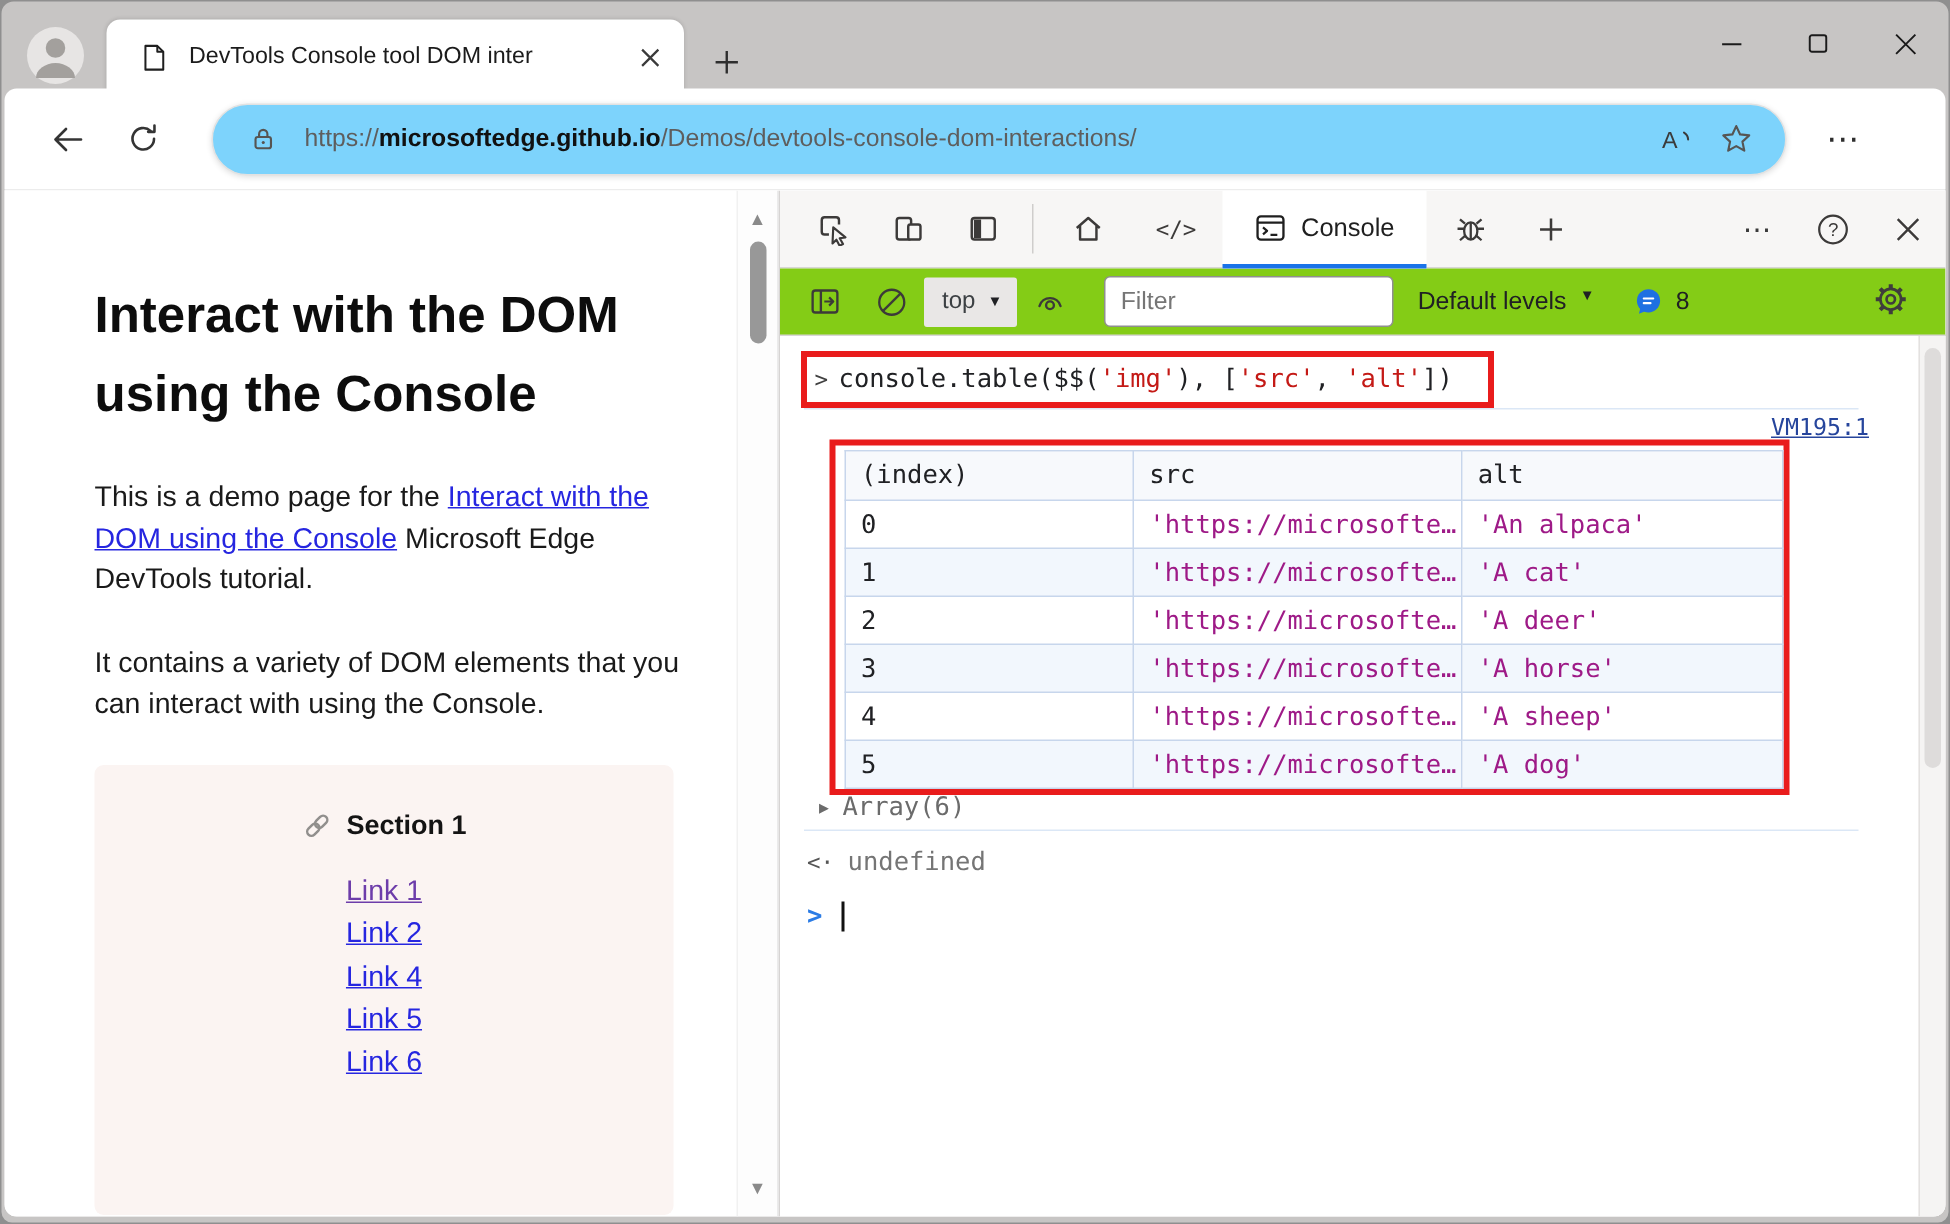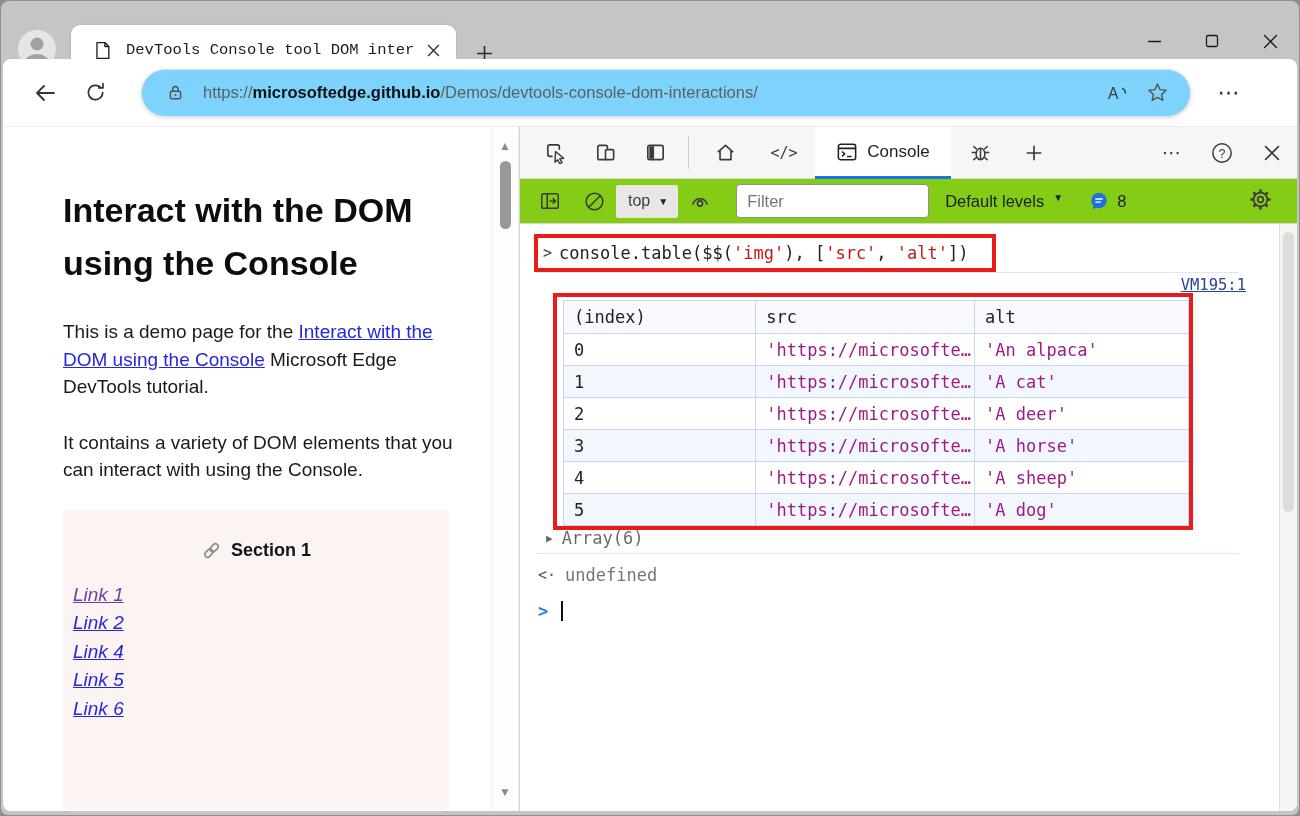--- a/index.html
+++ b/index.html
@@ -11,21 +11,21 @@
     --visited-purple:#6d3daa;
     --badge-blue:#1e70e2;
     --source-link:#26459c;
   }
   *{margin:0;padding:0;box-sizing:border-box;}
   html,body{width:1300px;height:816px;}
   body{font-family:"Liberation Sans",sans-serif;background:#8f8f8f;}
   .window{position:relative;width:1300px;height:816px;background:#c7c5c4;border:1px solid #8f8f8f;border-radius:9px 9px 8px 8px;overflow:hidden;}
 
   
-  .tabstrip{position:absolute;left:0;top:16px;right:0;height:58px;font-family:Liberation Mono, monospace;}
+  .tabstrip{position:absolute;left:0;top:4px;right:0;height:58px;}
   .avatar-btn{position:absolute;left:14px;top:10px;width:44px;height:44px;display:flex;align-items:center;justify-content:center;border-radius:6px;}
   .tab{position:absolute;left:70px;top:8px;width:385px;height:50px;background:#fff;border-radius:9px 9px 0 0;display:flex;align-items:center;padding:0 10px 0 22px;box-shadow:0 0 3px rgba(0,0,0,.15);}
   .tab-title{flex:1;margin-left:14px;font-size:15.5px;color:#1b1b1b;white-space:nowrap;overflow:hidden;}
   .tab-close{width:26px;height:26px;display:flex;align-items:center;justify-content:center;border-radius:4px;}
   .newtab-btn{position:absolute;left:466px;top:22px;width:34px;height:28px;display:flex;align-items:center;justify-content:center;font-size:24px;font-weight:300;color:#2e2e2e;}
   .win-controls{position:absolute;right:0;top:0;height:48px;display:flex;}
   .win-btn{width:58px;height:48px;display:flex;align-items:center;justify-content:center;}
 
   
   .toolbar{position:absolute;left:2px;right:2px;top:58px;height:67px;background:#fff;border-radius:8px 8px 0 0;display:flex;align-items:center;}
@@ -41,21 +41,21 @@
   .content{position:absolute;left:2px;right:2px;top:125px;bottom:4px;background:#fff;border-top:1px solid #ececec;border-radius:0 0 8px 8px;overflow:hidden;display:flex;}
 
   
   .page-pane{width:488px;height:100%;background:#fff;overflow:hidden;padding:0 0 0 60px;}
   .page-inner{width:392px;}
   .page-h1{margin-top:57px;font-size:34px;line-height:53px;font-weight:700;color:#0d0d0d;}
   .page-p{margin-top:28px;font-size:19px;line-height:27.5px;color:#1a1a1a;}
   .page-p a{color:var(--link-blue);text-decoration:underline;}
   .section-card{margin-top:26px;width:386px;background:#fbf4f2;border-radius:6px;padding:30px 10px 40px;height:300px;}
   .section-title{display:flex;align-items:center;justify-content:center;gap:9px;font-size:18px;font-weight:700;color:#141414;}
-  .section-links{margin-top:20px;list-style:none;text-align:left;font-style:italic;}
+  .section-links{margin-top:20px;list-style:none;text-align:center;}
   .section-links li{line-height:27.5px;}
   .section-links a{font-size:19px;color:var(--link-blue);text-decoration:underline;}
   .section-links a.visited{color:var(--visited-purple);}
 
   
   .scroll-strip{position:relative;width:28px;height:100%;background:#fdfdfd;border-left:1px solid #f1f1f1;border-right:1px solid #ebebeb;}
   .scroll-up,.scroll-down{position:absolute;left:0;width:100%;text-align:center;color:#8a8a8a;font-size:12px;}
   .scroll-up{top:12px;}
   .scroll-down{bottom:12px;}
   .scroll-thumb{position:absolute;left:8px;top:34px;width:11px;height:68px;background:#989898;border-radius:6px;}

